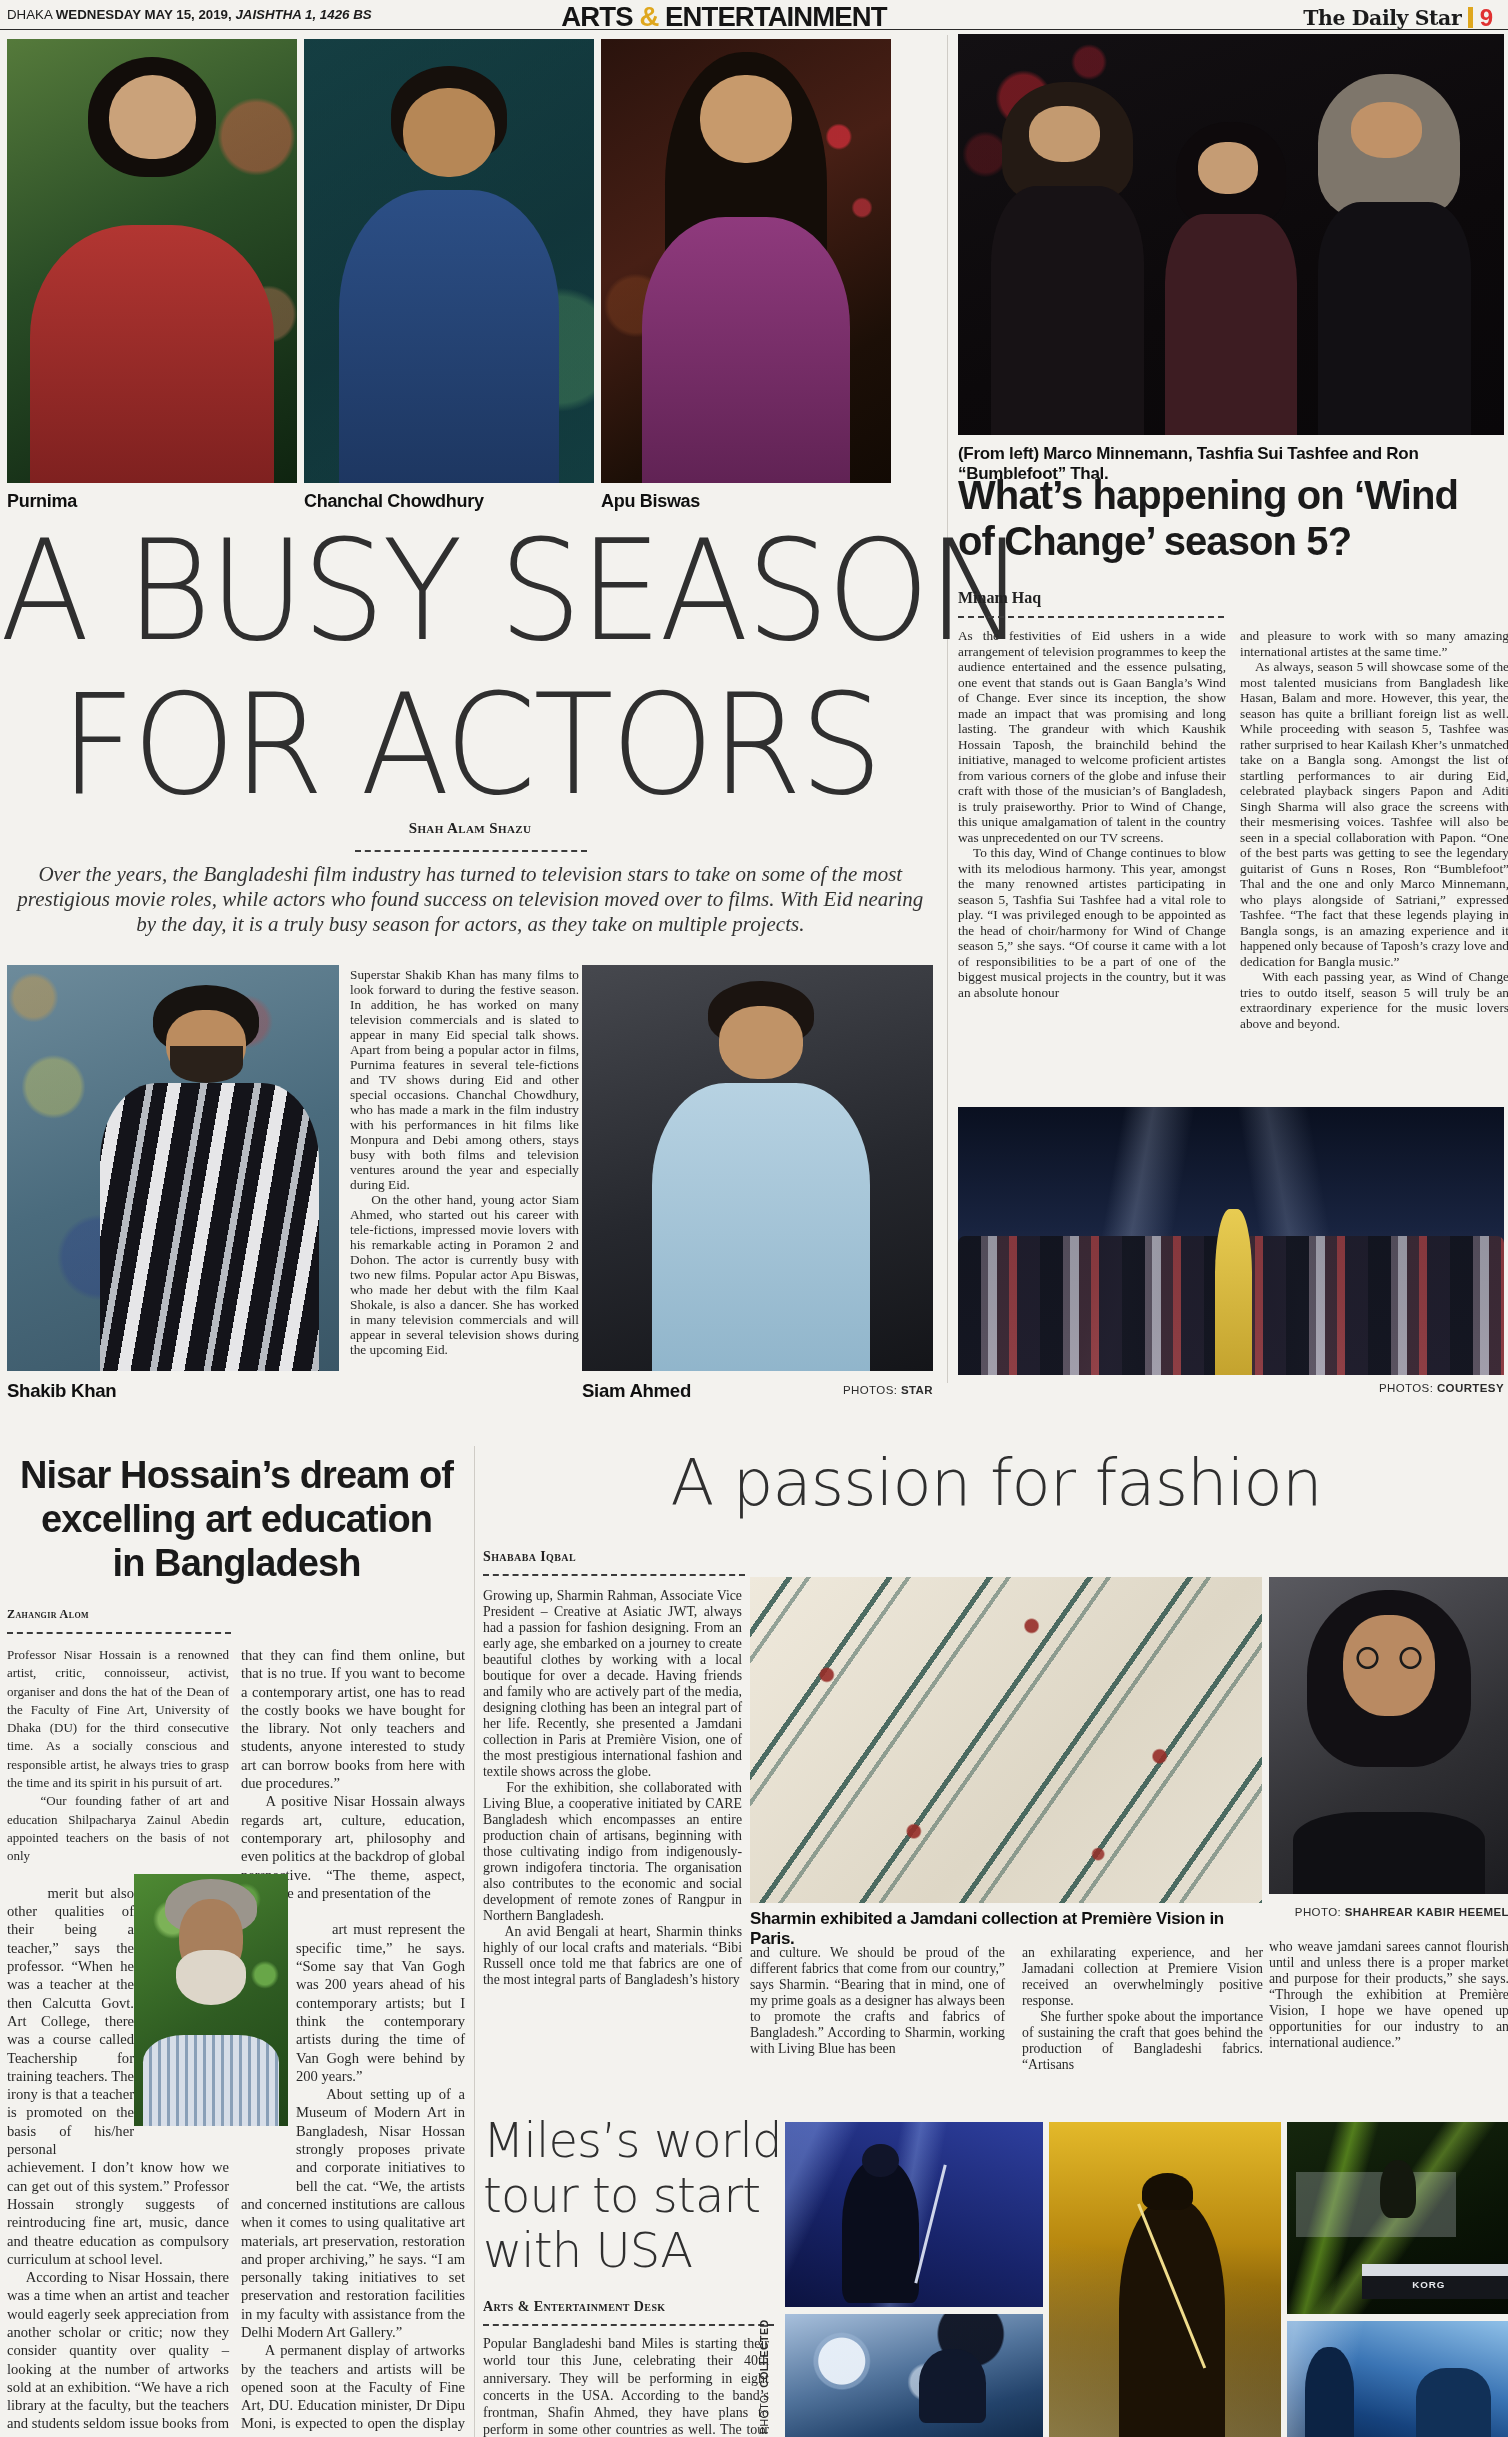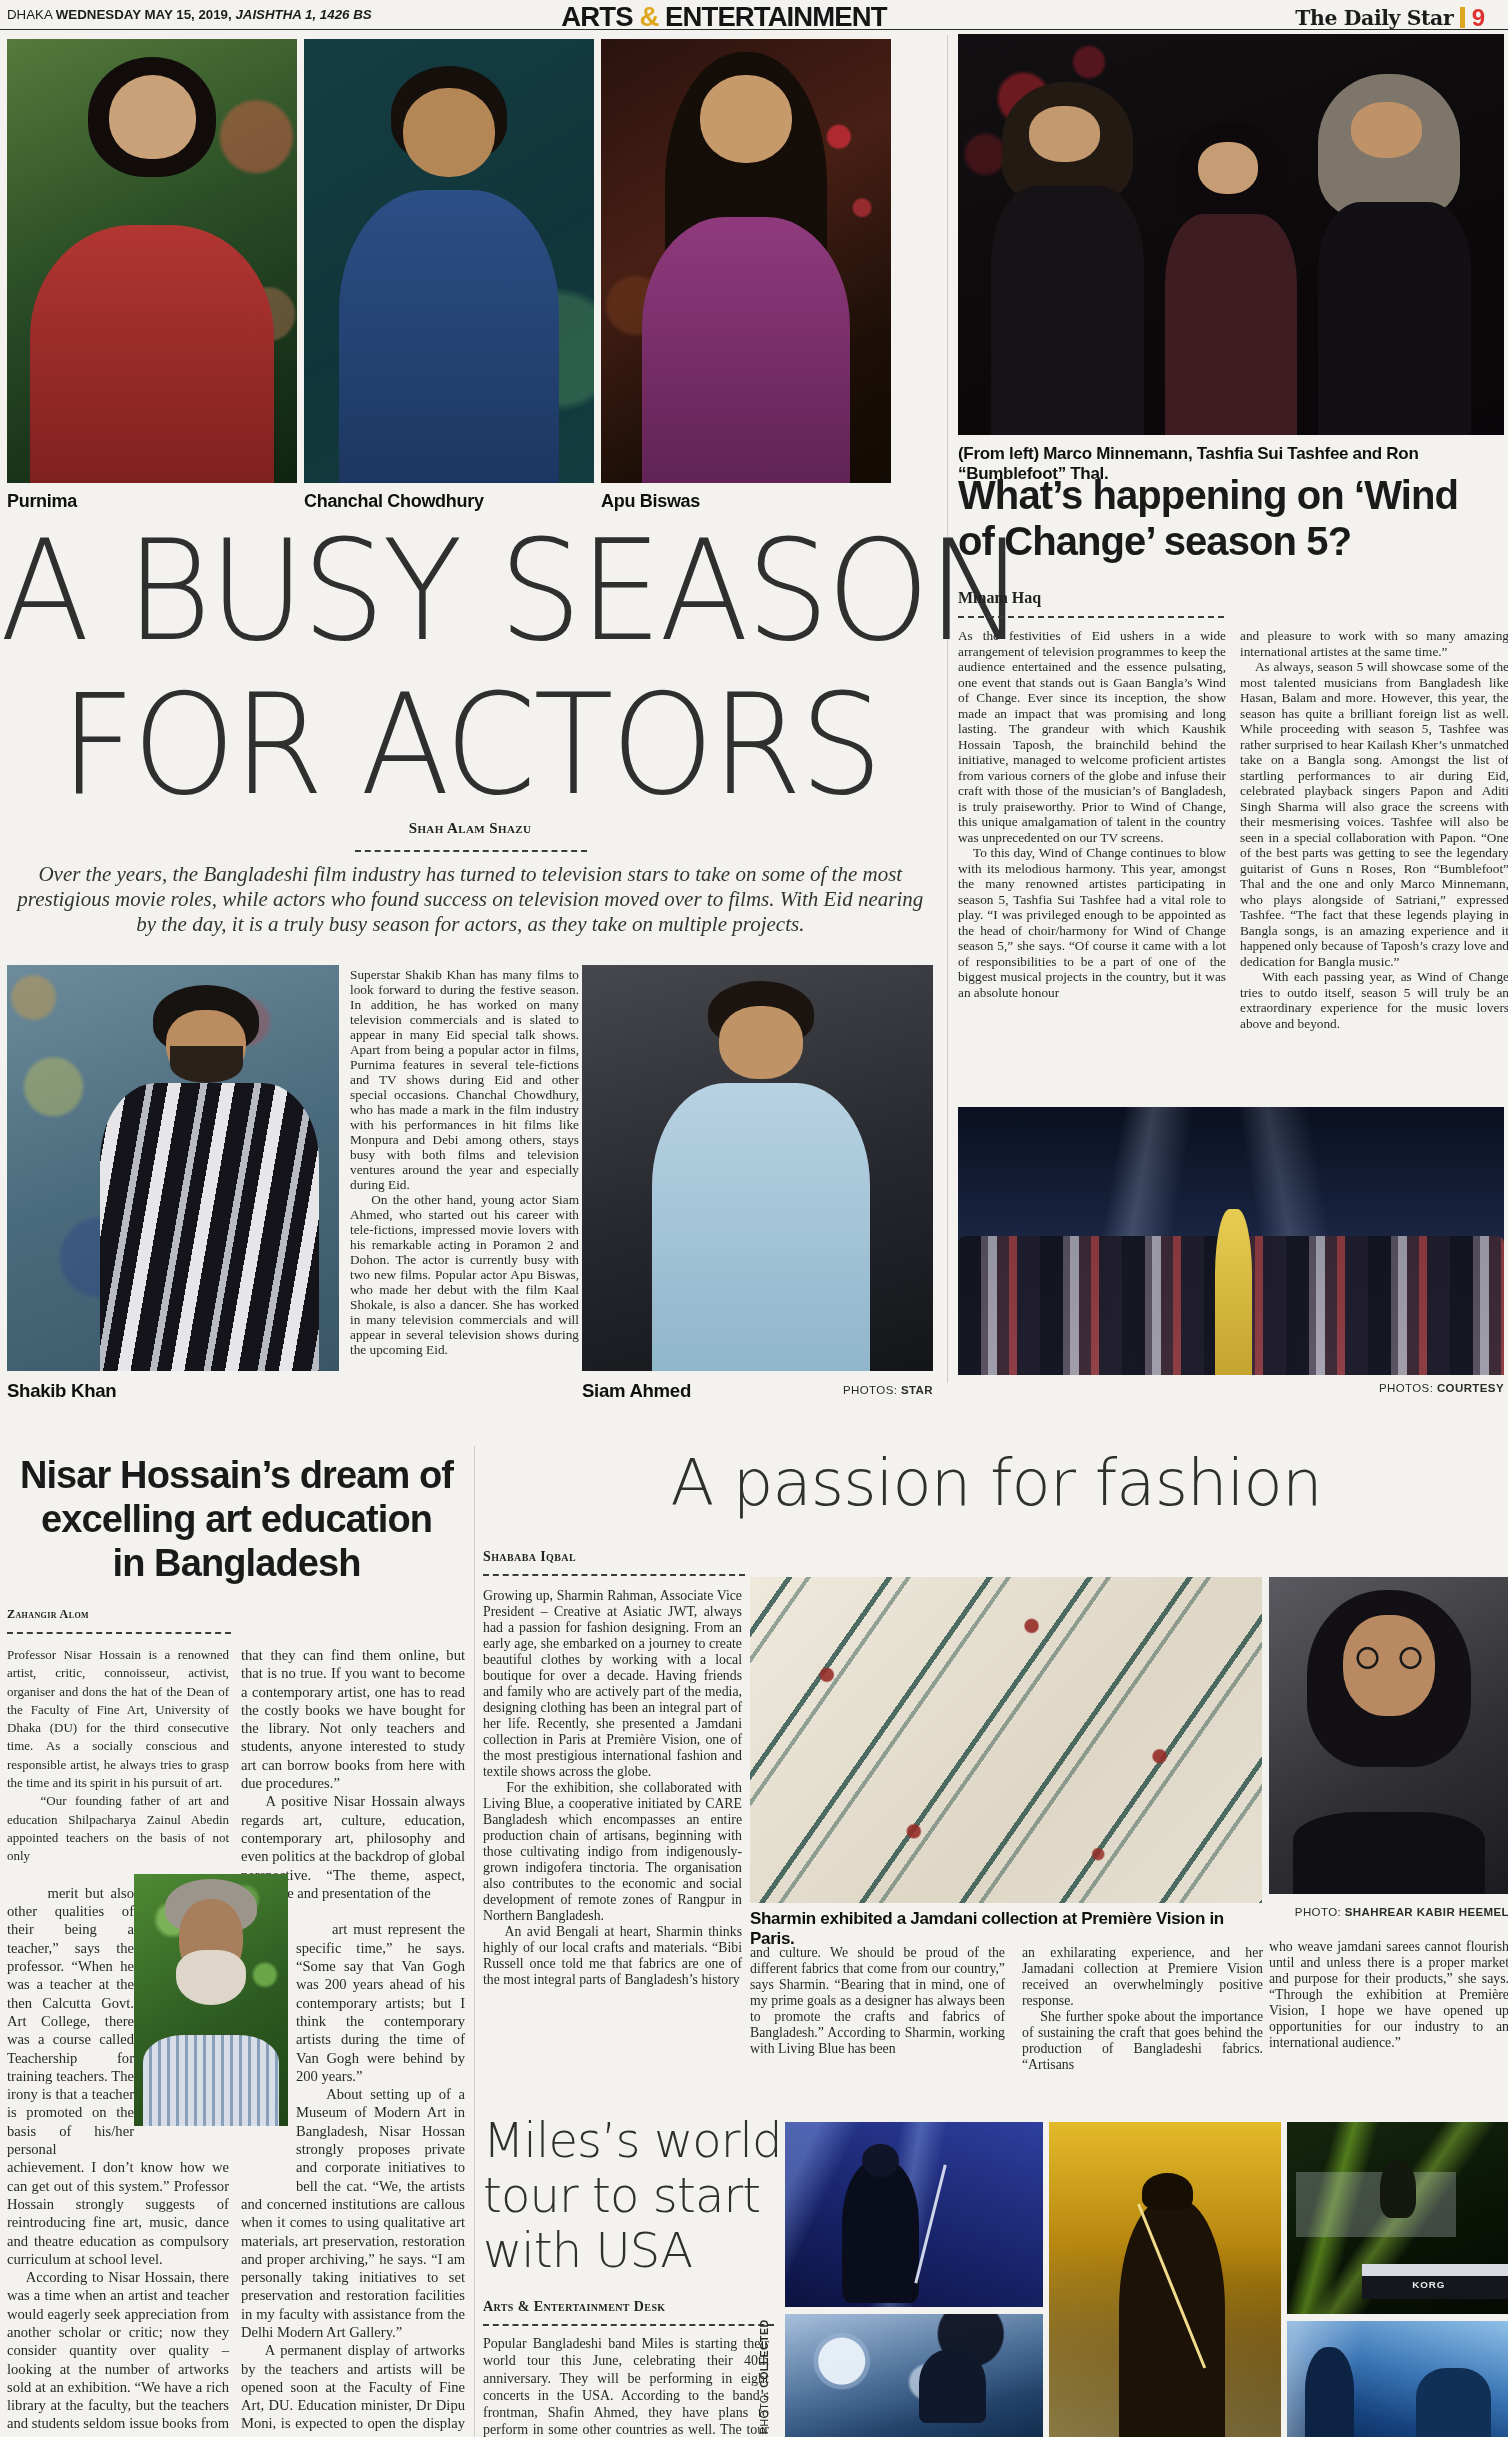--- a/index.html
+++ b/index.html
@@ -114,21 +114,21 @@
   <div class="abs mh-date" style="left:7px;top:7px;text-align:center;">
     <span>DHAKA</span>
     <b>WEDNESDAY MAY 15, 2019,</b>
     <i>JAISHTHA 1, 1426 BS</i>
   </div>
   <div class="abs mh-center" style="left:0;top:0.9px;">
     <span>ARTS</span>
     <span class="amp">&amp;</span>
     <span>ENTERTAINMENT</span>
   </div>
-  <div class="abs mh-right" style="right:24px;top:3.5px;">
+  <div class="abs mh-right" style="right:16px;top:3.5px;">
     <span class="paper">The Daily Star</span>
     <span class="goldbar"></span>
     <span class="pagenum">9</span>
   </div>
   <div class="abs mh-rule" style="top:29px;"></div>
   <div class="abs vrule" style="left:947px;top:35px;height:1348px;"></div>
   <div class="abs vrule" style="left:474px;top:1446px;height:992px;"></div>
 
   <div class="ph p1" style="left:7px;top:39px;width:290px;height:444px;">
     <div class="fig" style="left:28%;top:4%;width:44%;height:27%;background:#120d0a;border-radius:50% 50% 45% 45%;"></div>

